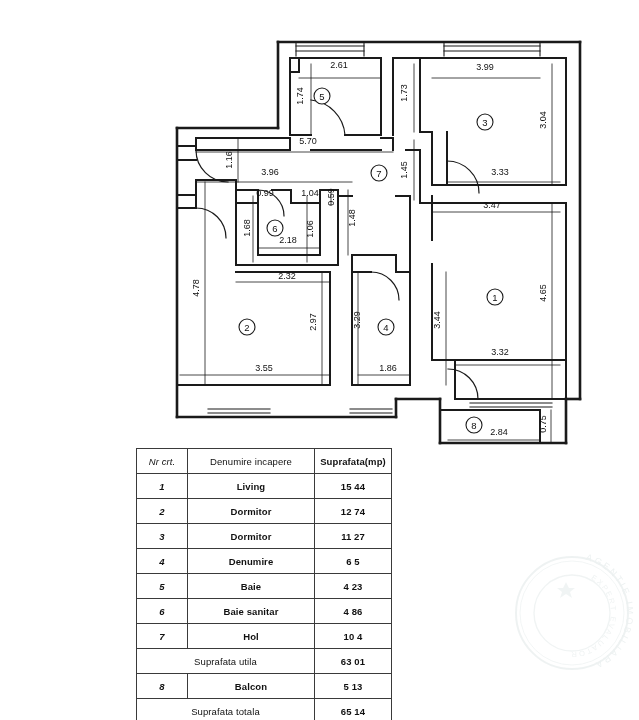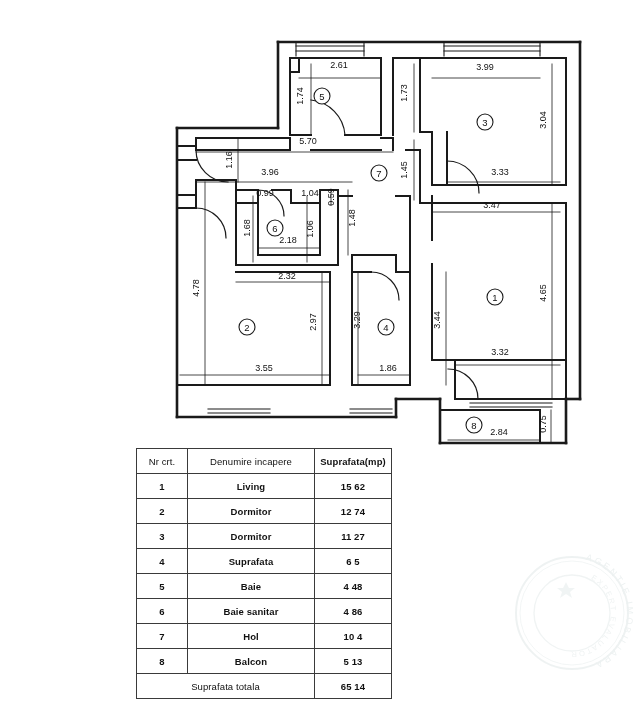--- a/index.html
+++ b/index.html
@@ -50,21 +50,21 @@
     height: 24px;
     padding: 0 2px;
     color: #111;
     letter-spacing: 0.1px;
     white-space: nowrap;
     overflow: hidden;
   }
   table.area-table th {
     font-weight: normal;
   }
-  table.area-table .c-nr { width: 46px; }
+  table.area-table .c-nr { width: 46px; font-style: italic; }
   table.area-table .c-name { width: 122px; margin-top: 18px; }
   table.area-table .c-area { width: 72px; font-weight: bold; margin-left: 48px; }
   table.area-table tr.summary td {
     font-weight: normal;
   }
   table.area-table tr.summary td.c-area { font-weight: bold; }
   table.area-table tr.data td.c-nr { font-weight: bold; }
   
   #watermark {
     position: absolute;
@@ -372,51 +372,55 @@
         <tr>
           <th class="c-nr">Nr crt.</th>
           <th class="c-name">Denumire incapere</th>
           <th class="c-area">Suprafata(mp)</th>
         </tr>
       </thead>
       <tbody id="area-table-body">
           <tr class="data">
             <td class="c-nr">1</td>
             <td class="c-name">Living</td>
-            <td class="c-area">15 62</td>
+            <td class="c-area">15 44</td>
           </tr>
           <tr class="data">
             <td class="c-nr">2</td>
             <td class="c-name">Dormitor</td>
             <td class="c-area">12 74</td>
           </tr>
           <tr class="data">
             <td class="c-nr">3</td>
             <td class="c-name">Dormitor</td>
             <td class="c-area">11 27</td>
           </tr>
           <tr class="data">
             <td class="c-nr">4</td>
-            <td class="c-name">Suprafata</td>
+            <td class="c-name">Denumire</td>
             <td class="c-area">6 5</td>
           </tr>
           <tr class="data">
             <td class="c-nr">5</td>
             <td class="c-name">Baie</td>
-            <td class="c-area">4 48</td>
+            <td class="c-area">4 23</td>
           </tr>
           <tr class="data">
             <td class="c-nr">6</td>
             <td class="c-name">Baie sanitar</td>
             <td class="c-area">4 86</td>
           </tr>
           <tr class="data">
             <td class="c-nr">7</td>
             <td class="c-name">Hol</td>
             <td class="c-area">10 4</td>
+          </tr>
+          <tr class="summary">
+            <td class="c-name" colspan="2">Suprafata utila</td>
+            <td class="c-area">63 01</td>
           </tr>
           <tr class="data">
             <td class="c-nr">8</td>
             <td class="c-name">Balcon</td>
             <td class="c-area">5 13</td>
           </tr>
           <tr class="summary">
             <td class="c-name" colspan="2">Suprafata totala</td>
             <td class="c-area">65 14</td>
           </tr>

